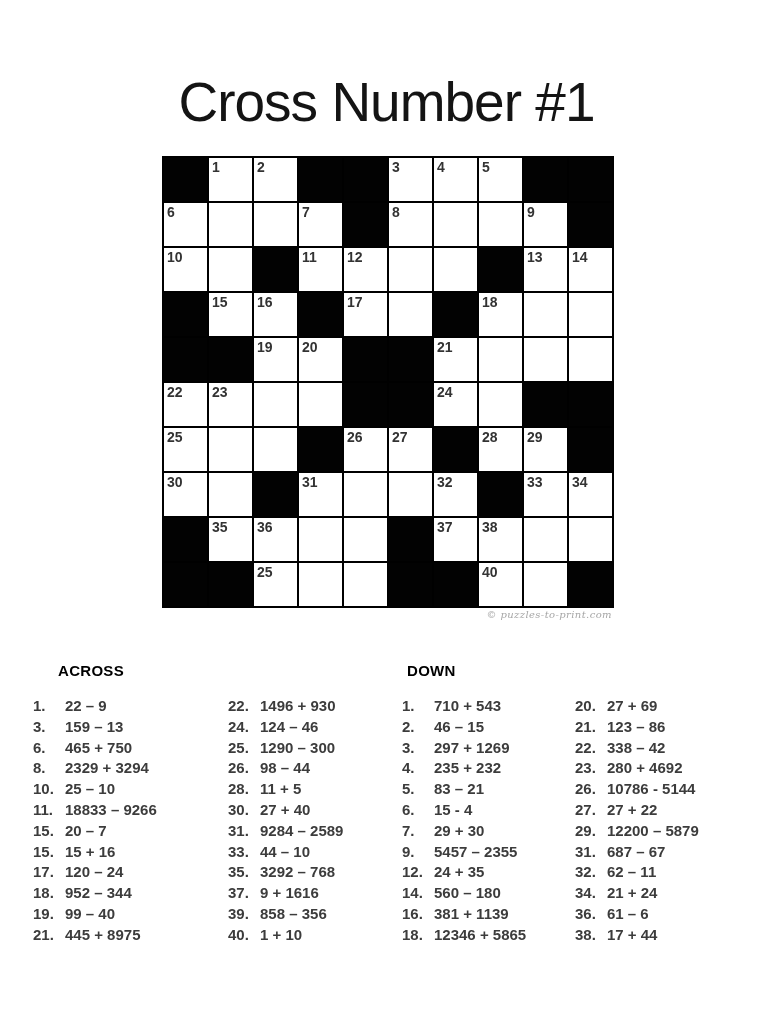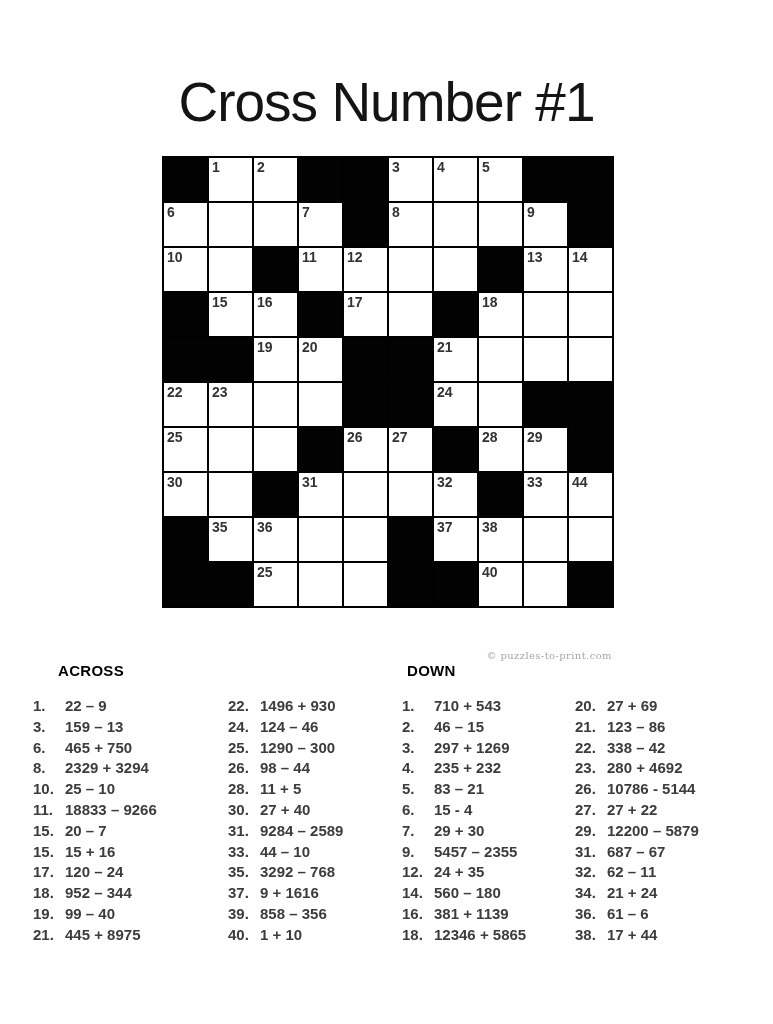--- a/index.html
+++ b/index.html
@@ -17,22 +17,22 @@
     border:1px solid #000;background:#000;
   }
   .cell{box-sizing:border-box;border:1px solid #000;background:#fff;position:relative;}
   .cell.black{background:#020202;}
   .cellnum{
     position:absolute;top:2px;left:3px;font-size:14px;font-weight:600;
     color:#333;line-height:1;
   }
   .copyright{
     position:absolute;left:162px;top:609px;width:450px;text-align:right;
-    font-family:"DejaVu Serif", serif;
-    font-size:10px;color:#a6a6a6;letter-spacing:0.4px;margin-top:41px;
+    font-family:"DejaVu Serif", serif;font-style:italic;
+    font-size:10px;color:#a6a6a6;letter-spacing:0.4px;
   }
   .clue-header{
     position:absolute;top:650px;font-size:15px;font-weight:bold;color:#000;
     letter-spacing:0.3px;line-height:1.2;margin-left:24px;
   }
   #across-header{left:34px;}
   #down-header{left:383px;}
   .clue-col{position:absolute;top:696px;}
   #across-col1{left:33px;}
   #across-col2{left:228px;}
@@ -189,21 +189,21 @@
     <div class="cell"></div>
     <div class="cell"></div>
     <div class="cell">
       <span class="cellnum">32</span>
     </div>
     <div class="cell black"></div>
     <div class="cell">
       <span class="cellnum">33</span>
     </div>
     <div class="cell">
-      <span class="cellnum">44</span>
+      <span class="cellnum">34</span>
     </div>
     <div class="cell black"></div>
     <div class="cell">
       <span class="cellnum">35</span>
     </div>
     <div class="cell">
       <span class="cellnum">36</span>
     </div>
     <div class="cell"></div>
     <div class="cell"></div>

